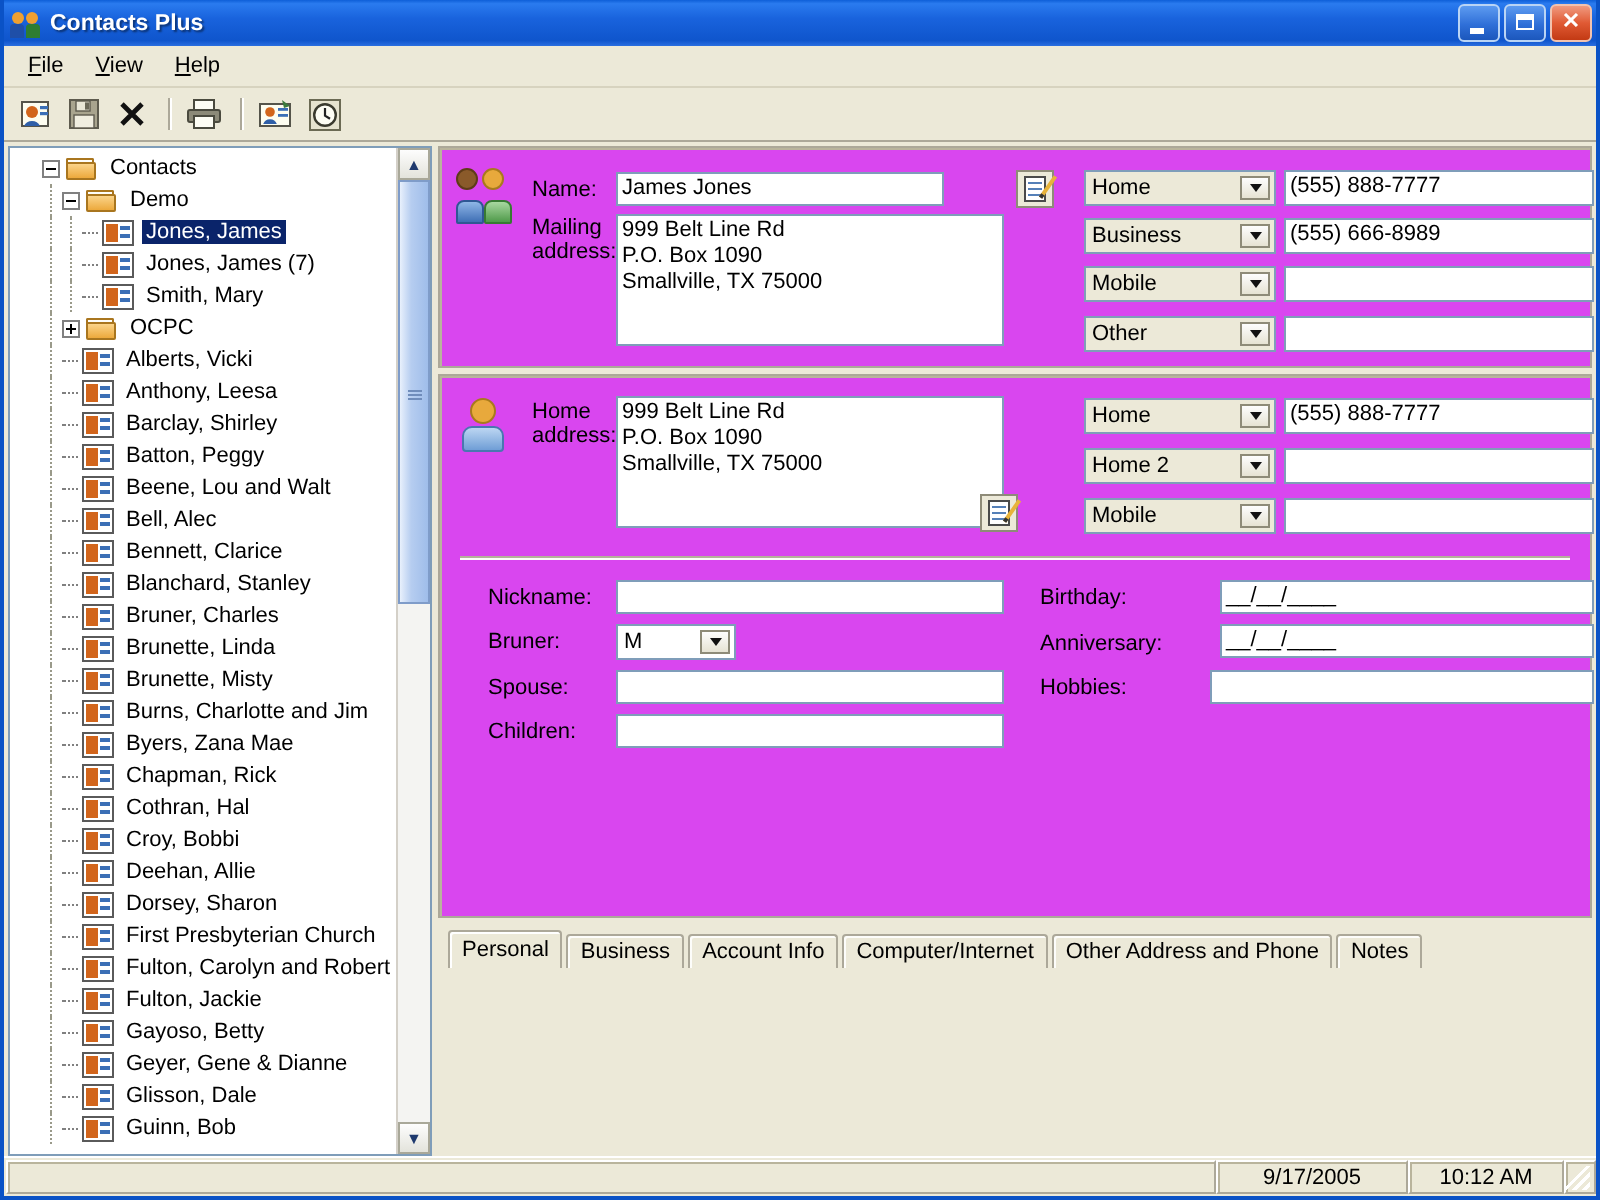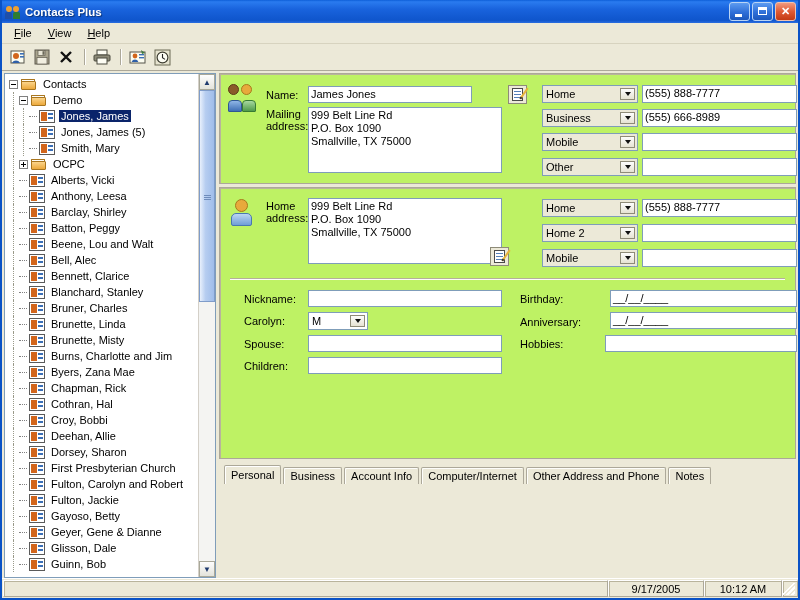--- a/index.html
+++ b/index.html
@@ -152,21 +152,21 @@
     border: 1px solid #7f9db9;
     box-sizing: border-box;
     display: flex;
     position: relative;
     overflow: hidden;
   }
   .tree-scroll {
     flex: 1 1 auto;
     overflow: hidden;
     position: relative;
-    padding: 2px 0 0 4px;
+    padding: 2px 0 0 16px;
   }
   .tnode {
     display: flex;
     align-items: center;
     height: 16px;
     font-size: 11px;
     white-space: nowrap;
     position: relative;
   }
   .expander {
@@ -272,21 +272,21 @@
     flex: 1 1 auto;
     margin-left: 3px;
     display: flex;
     flex-direction: column;
     min-width: 0;
     padding-bottom: 2px;
     box-sizing: border-box;
   }
 
   .group {
-    background: #bef264;
+    background: #d946ef;
     border: 1px solid #fff;
     border-top-color: #fff;
     box-shadow: inset 1px 1px 0 #b9b49c;
     outline: 1px solid #aca899;
     outline-offset: -1px;
     box-sizing: border-box;
   }
   .grp-top {
     height: 111px; flex: 0 0 111px;
     position: relative;
@@ -621,21 +621,21 @@
           </div>
           <div class="tnode">
             <span class="vline"></span>
             <span class="vline"></span>
             <span class="dashline"></span>
             <span class="ico-card">
               <span class="av"></span>
               <span class="l1"></span>
               <span class="l2"></span>
             </span>
-            <span class="tlabel">Jones, James (5)</span>
+            <span class="tlabel">Jones, James (7)</span>
           </div>
           <div class="tnode">
             <span class="vline"></span>
             <span class="vline"></span>
             <span class="dashline"></span>
             <span class="ico-card">
               <span class="av"></span>
               <span class="l1"></span>
               <span class="l2"></span>
             </span>
@@ -1022,21 +1022,21 @@
                 <span class="arr"></span>
               </span>
           </div>
           <div class="fld" style="left:422px; top:61px; width:155px; height:18px;"></div>
 
           <div class="hsep" style="top:90px;"></div>
 
           <div class="lbl" style="left:24px; top:105px;">Nickname:</div>
           <div class="fld" style="left:88px; top:102px; width:194px; height:17px;"></div>
 
-          <div class="lbl" style="left:24px; top:127px;">Carolyn:</div>
+          <div class="lbl" style="left:24px; top:127px;">Bruner:</div>
           <div class="combo white" style="left:88px; top:124px; width:60px; height:18px;">
             <span class="cb-txt">M</span>
             <span class="cb-btn">
                 <span class="arr"></span>
               </span>
           </div>
 
           <div class="lbl" style="left:24px; top:150px;">Spouse:</div>
           <div class="fld" style="left:88px; top:147px; width:194px; height:17px;"></div>
 

